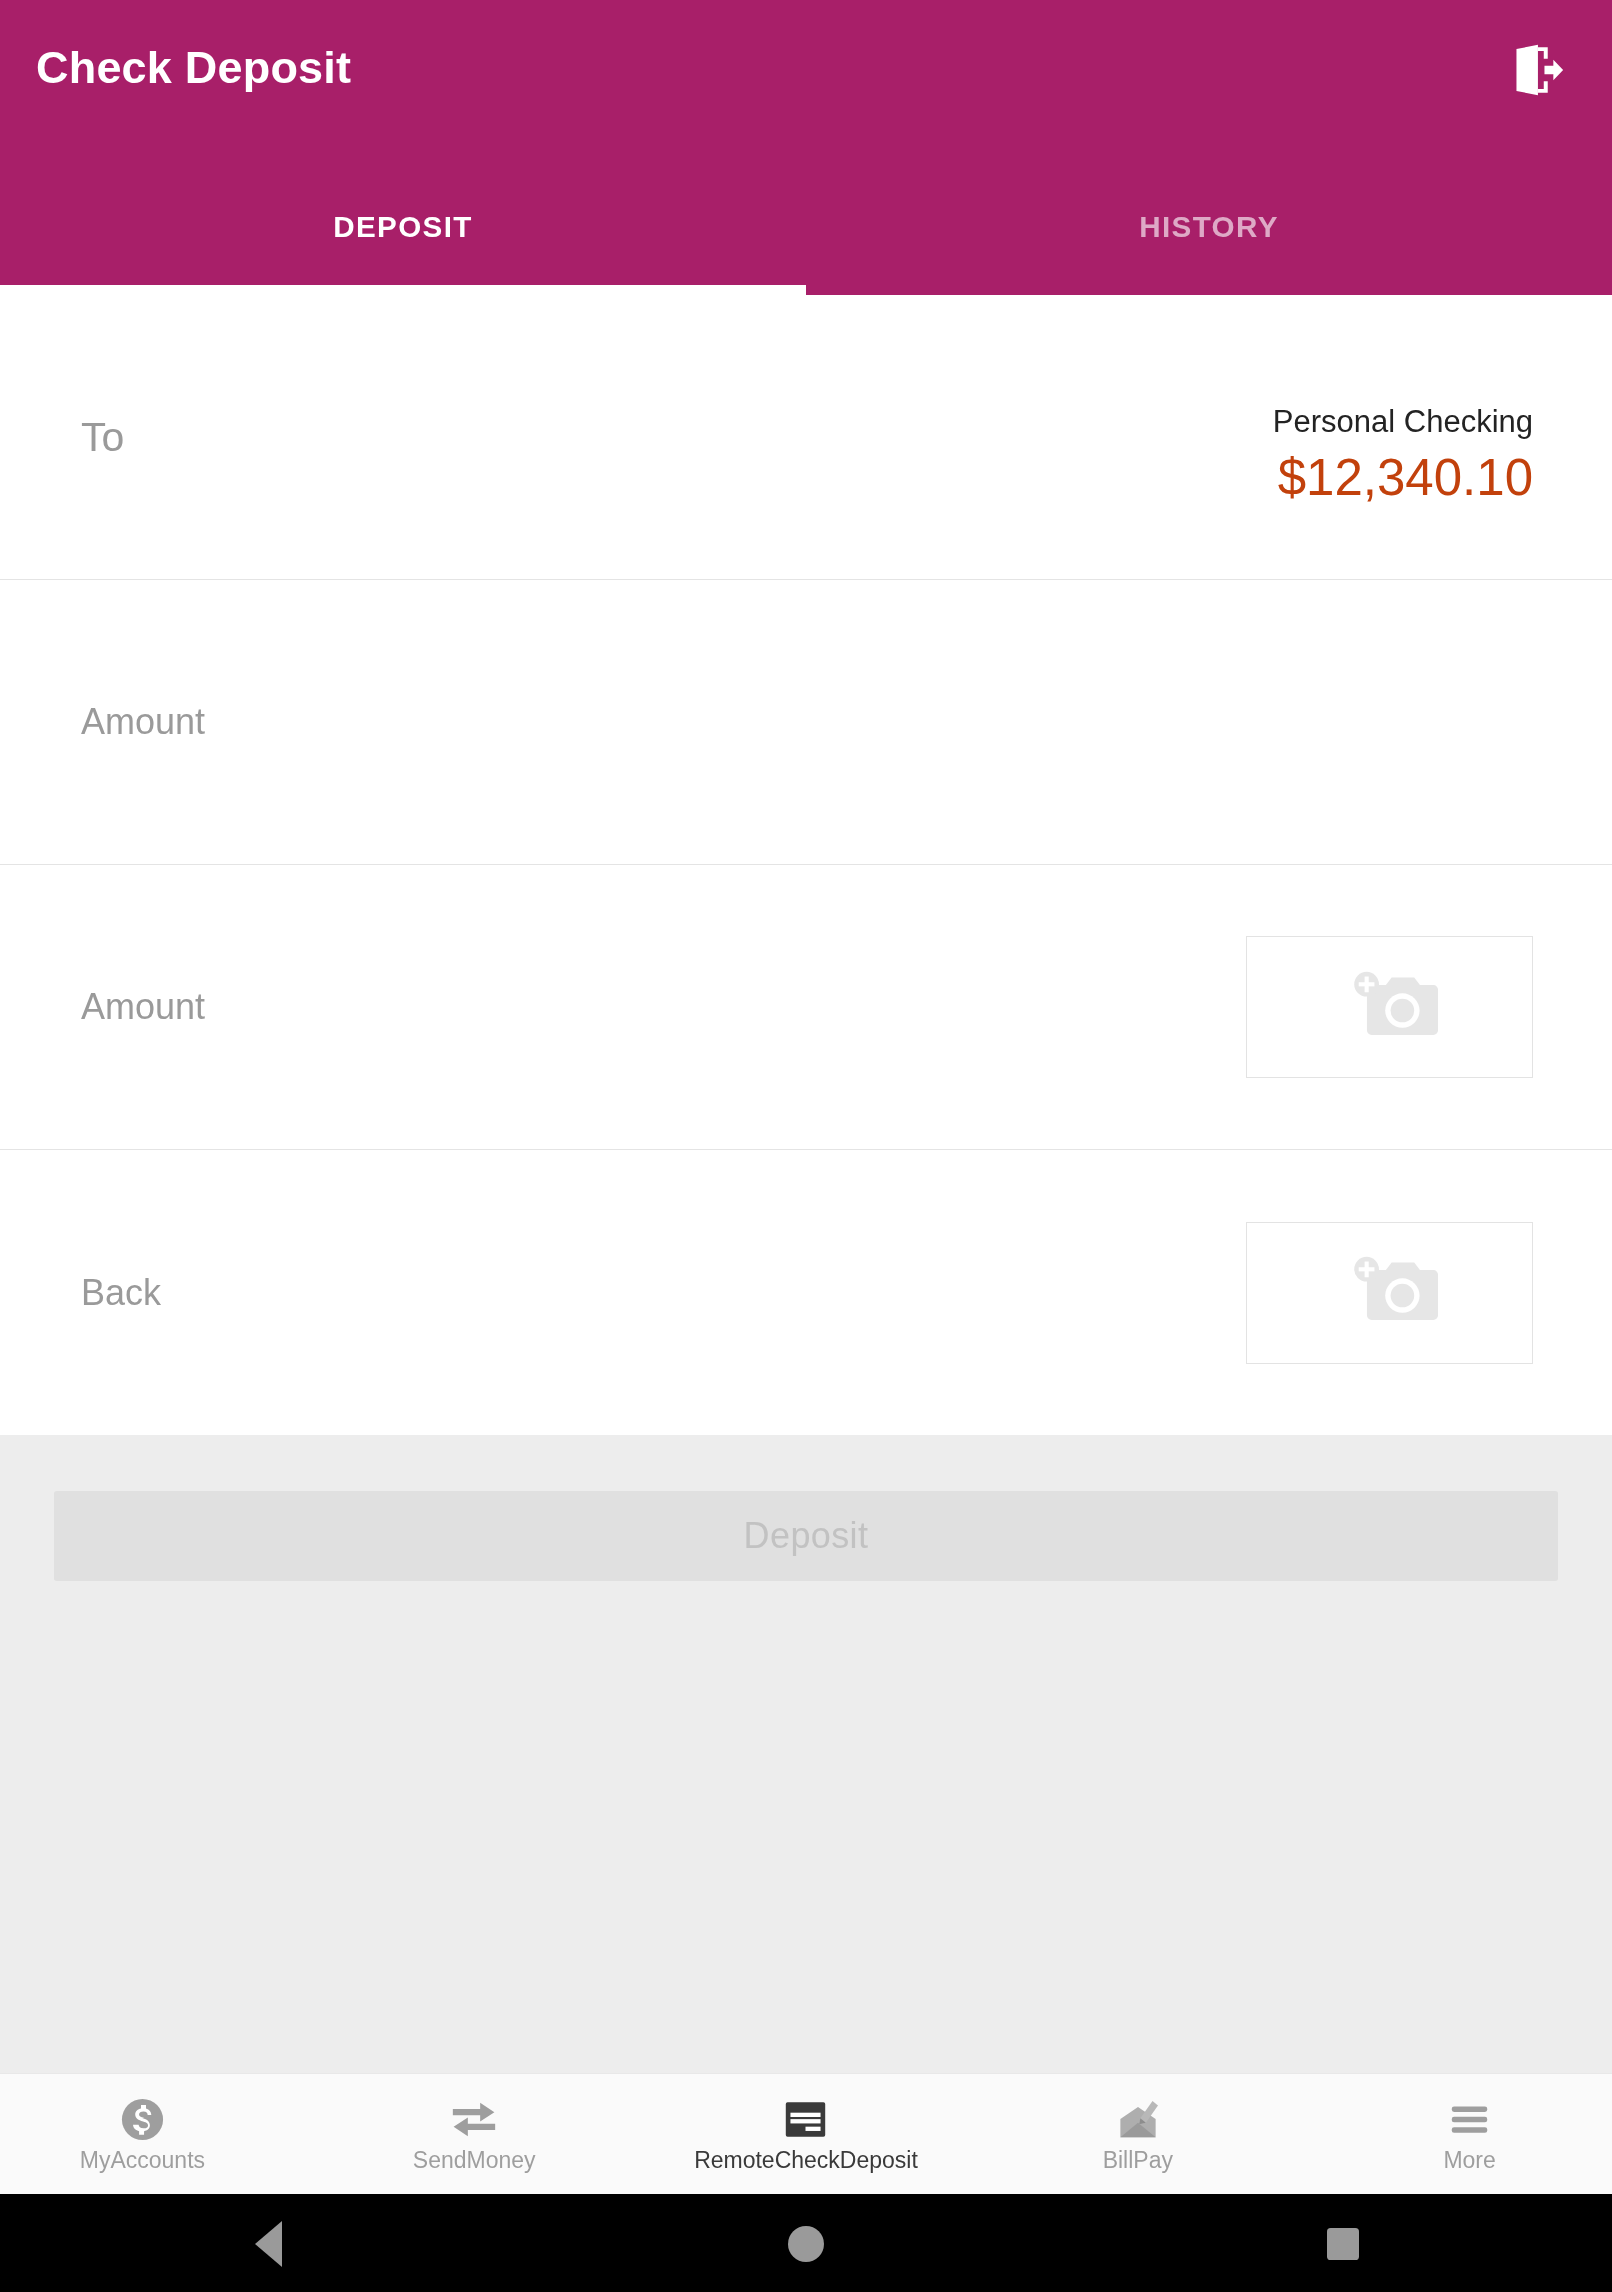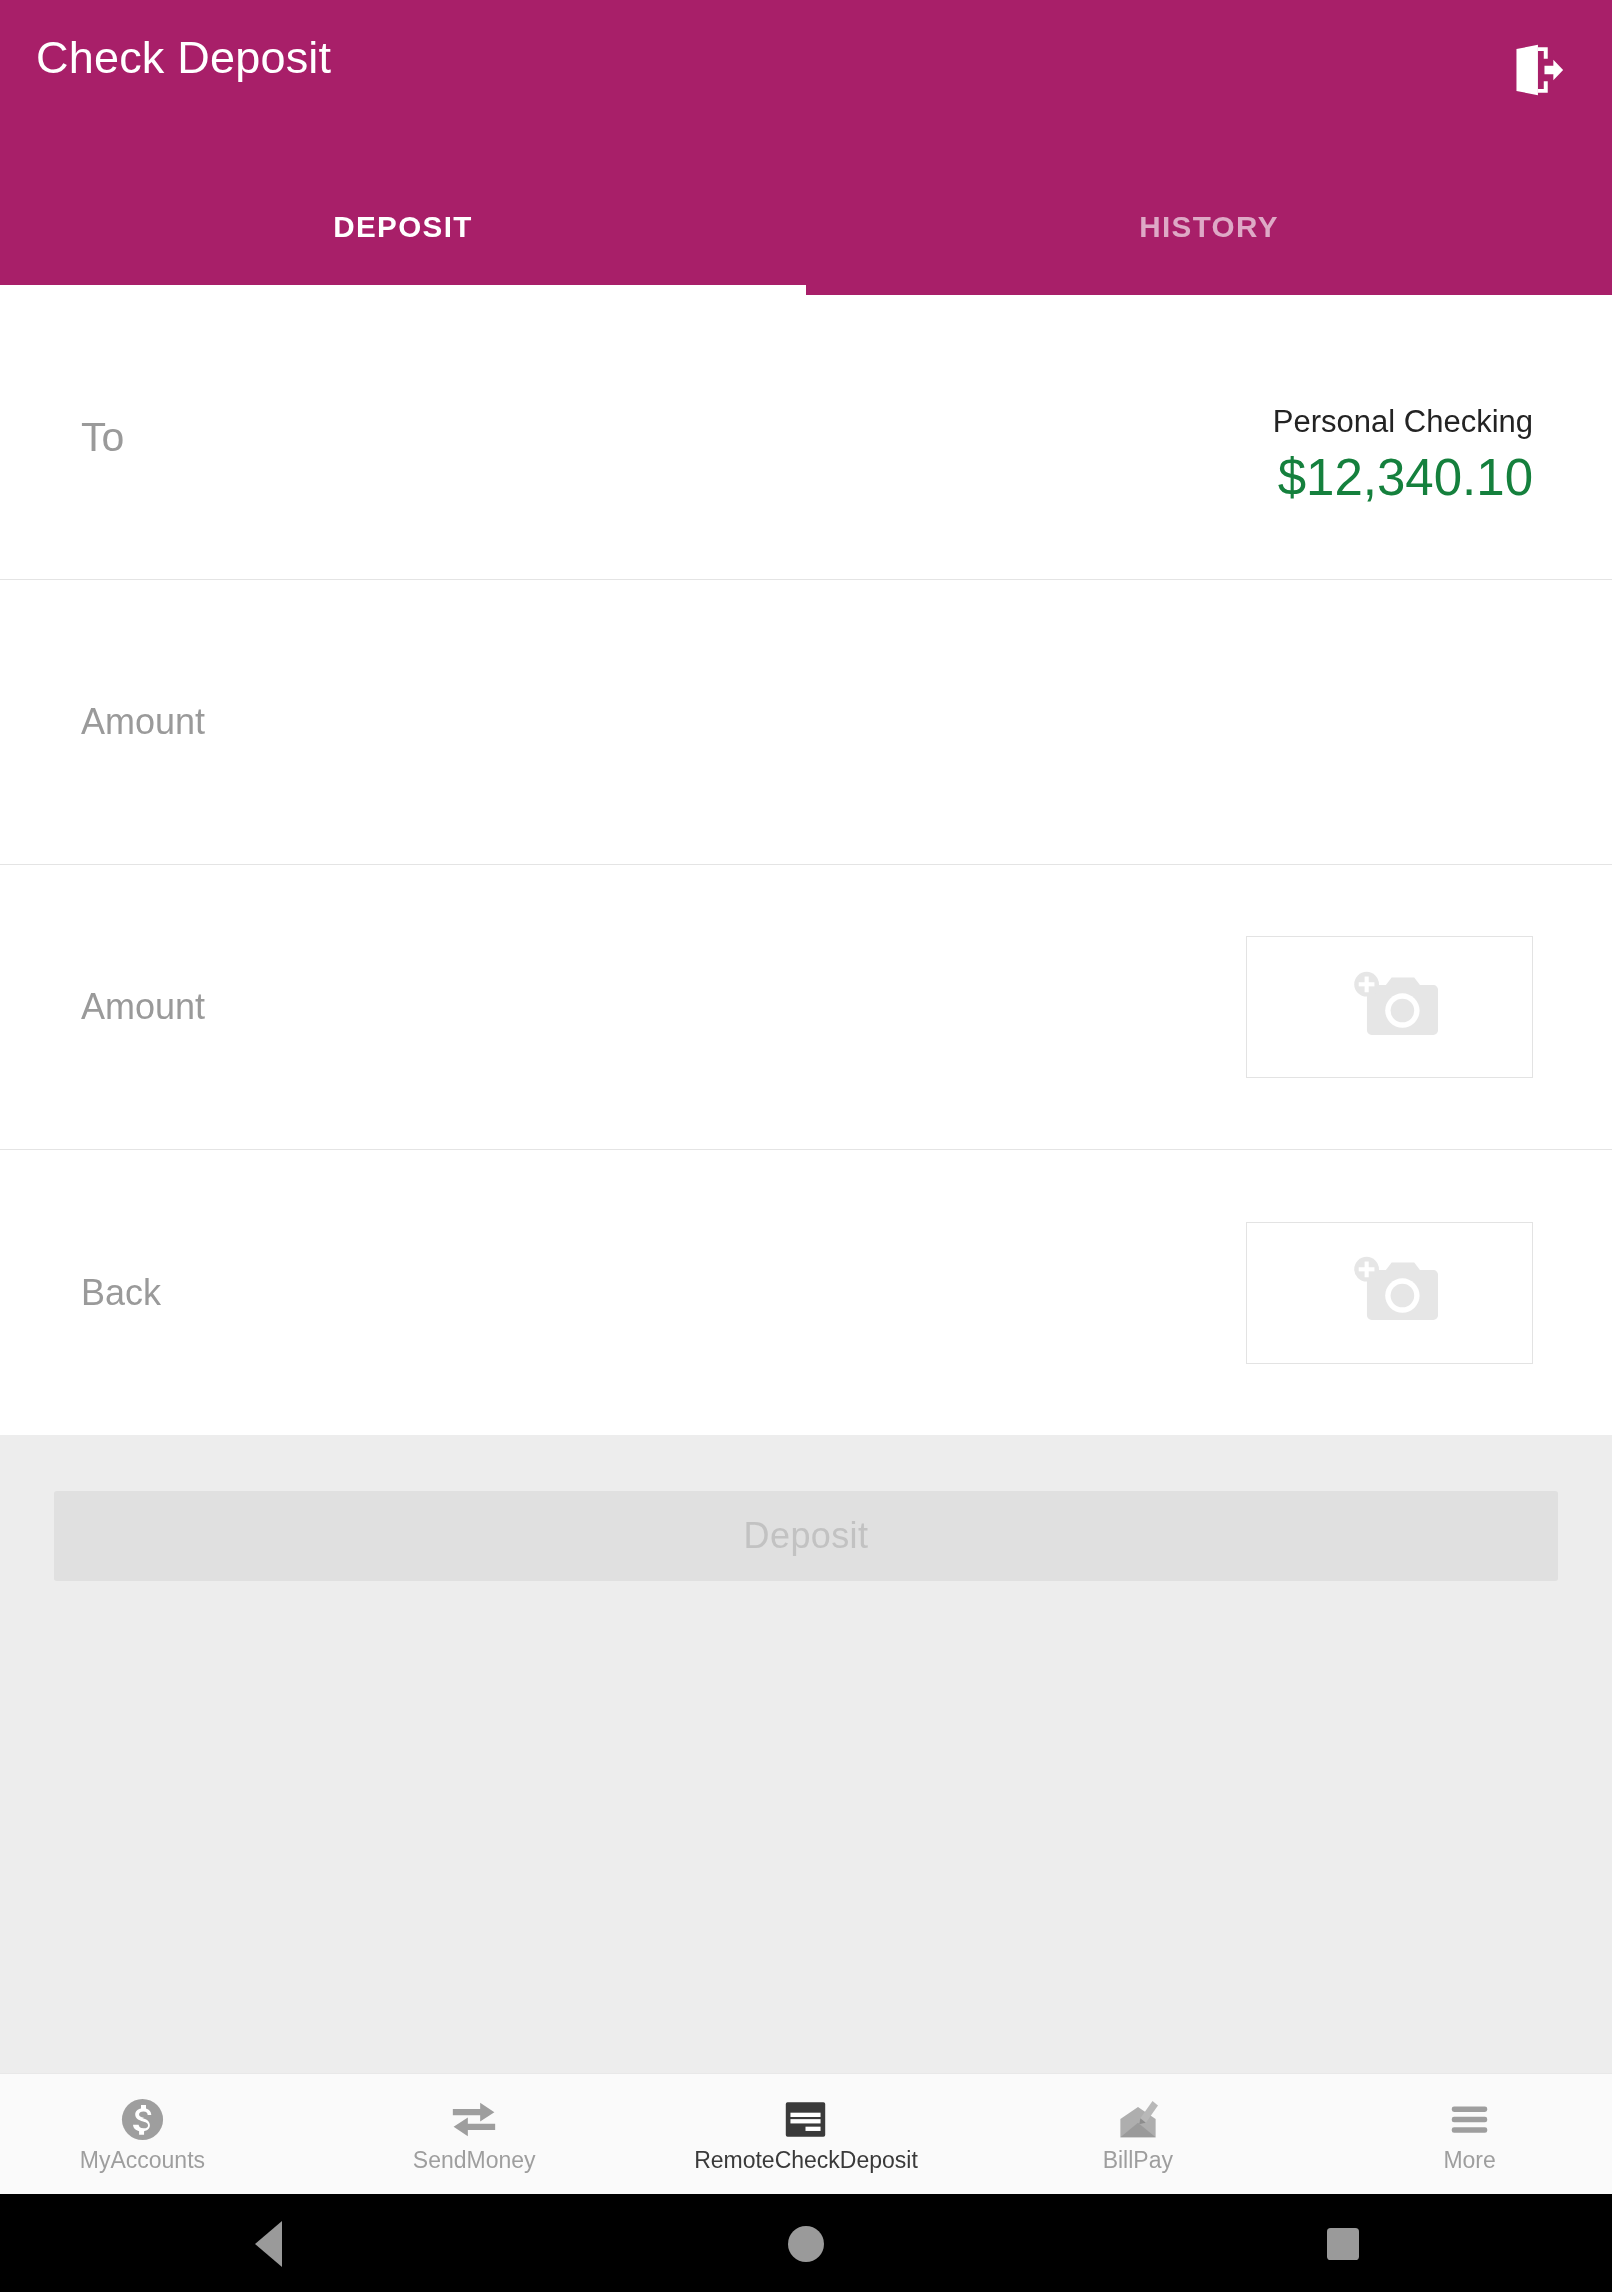--- a/index.html
+++ b/index.html
@@ -21,23 +21,23 @@
   
   .appbar {
     position:relative;
     width:100%;
     height:179px;
     background:#a81f69;
     flex:0 0 179px;
   }
   .appbar-title {
     position:absolute;
-    left:36px; top:33px;
+    left:36px; top:43px;
     font-size:45px;
-    font-weight:normal;
+    font-weight:bold;
     color:#ffffff;
     letter-spacing:0.2px;
     line-height:1.1;
   }
   .logout-btn {
     position:absolute;
     right:34px; top:29px;
     width:82px; height:82px;
     display:flex; align-items:center; justify-content:center;
     cursor:pointer;
@@ -114,21 +114,21 @@
     margin-top:38px;
   }
   .acct-name {
     font-size:31px;
     color:#232323;
     font-weight:400;
     line-height:1.25;
   }
   .acct-balance {
     font-size:51px;
-    color:#15803d;
+    color:#c2410c;
     font-weight:400;
     line-height:1.2;
     margin-top:5.4px;
   }
 
   
   .capture-box {
     margin-left:auto;
     width:287px;
     height:142px;

